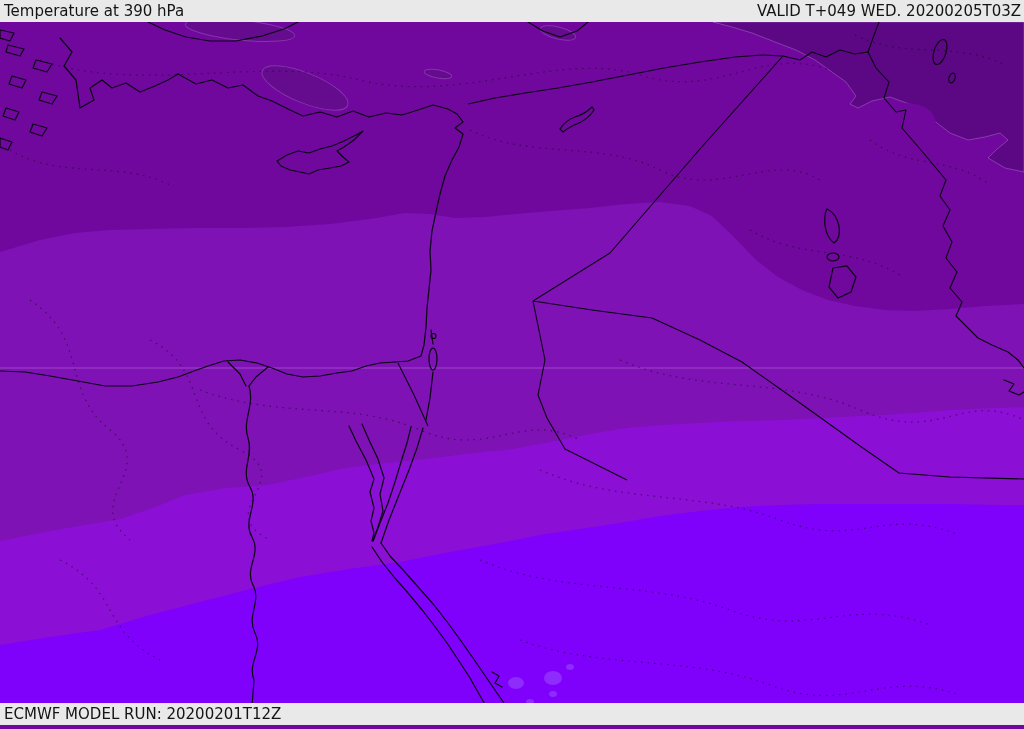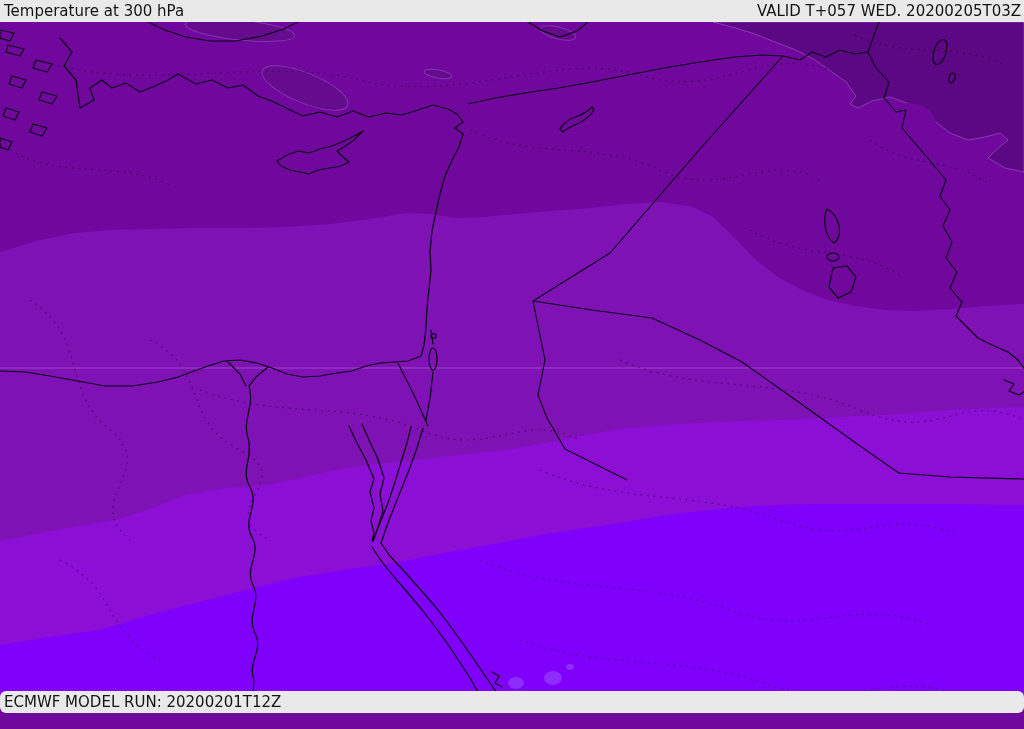--- a/index.html
+++ b/index.html
@@ -2,32 +2,32 @@
 <html><head>
 <meta charset="utf-8">
 <style>
   html,body{margin:0;padding:0;background:#cfcfcf;}
   #app{position:relative;width:1024px;height:729px;font-family:"DejaVu Sans","Liberation Sans",sans-serif;overflow:hidden;background:#70089E;}
   .bar{position:absolute;left:0;width:1024px;height:22px;background:#E9E9E9;color:#141414;
        font-size:15px;line-height:22px;white-space:nowrap;}
   .bar .left{position:absolute;left:4px;top:0;}
   .bar .right{position:absolute;right:3px;top:0;}
   #topbar{top:0;}
-  #botbar{bottom:16px;border-radius:6px;}
+  #botbar{bottom:4px;}
   #mapwrap{position:absolute;top:22px;left:0;width:1024px;height:685px;}
   svg{display:block;}
 </style>
 </head>
 <body>
 
 <div id="app">
 
   <div id="topbar" class="bar">
-    <span class="left">Temperature at 300 hPa</span>
-    <span class="right">VALID T+057 WED. 20200205T03Z</span>
+    <span class="left">Temperature at 390 hPa</span>
+    <span class="right">VALID T+049 WED. 20200205T03Z</span>
   </div>
 
   <div id="mapwrap">
     <svg width="1024" height="685" viewBox="0 22 1024 685">
 
       <rect x="0" y="22" width="1024" height="685" fill="#70089E"></rect>
 
       <path stroke="rgba(216,180,240,0.30)" stroke-width="1" d="M713,22 L1024,22 L1024,172 L1005,168 L988,158 L996,150 L1008,140 L1000,133 L985,137 L968,140
                L950,133 L932,119 L912,105 L890,97 L872,101 L858,108 L850,104 L856,96 L846,82 L832,72
                L815,60 L796,50 L775,42 L752,33 L732,27 Z" fill="#5C0884"></path>

